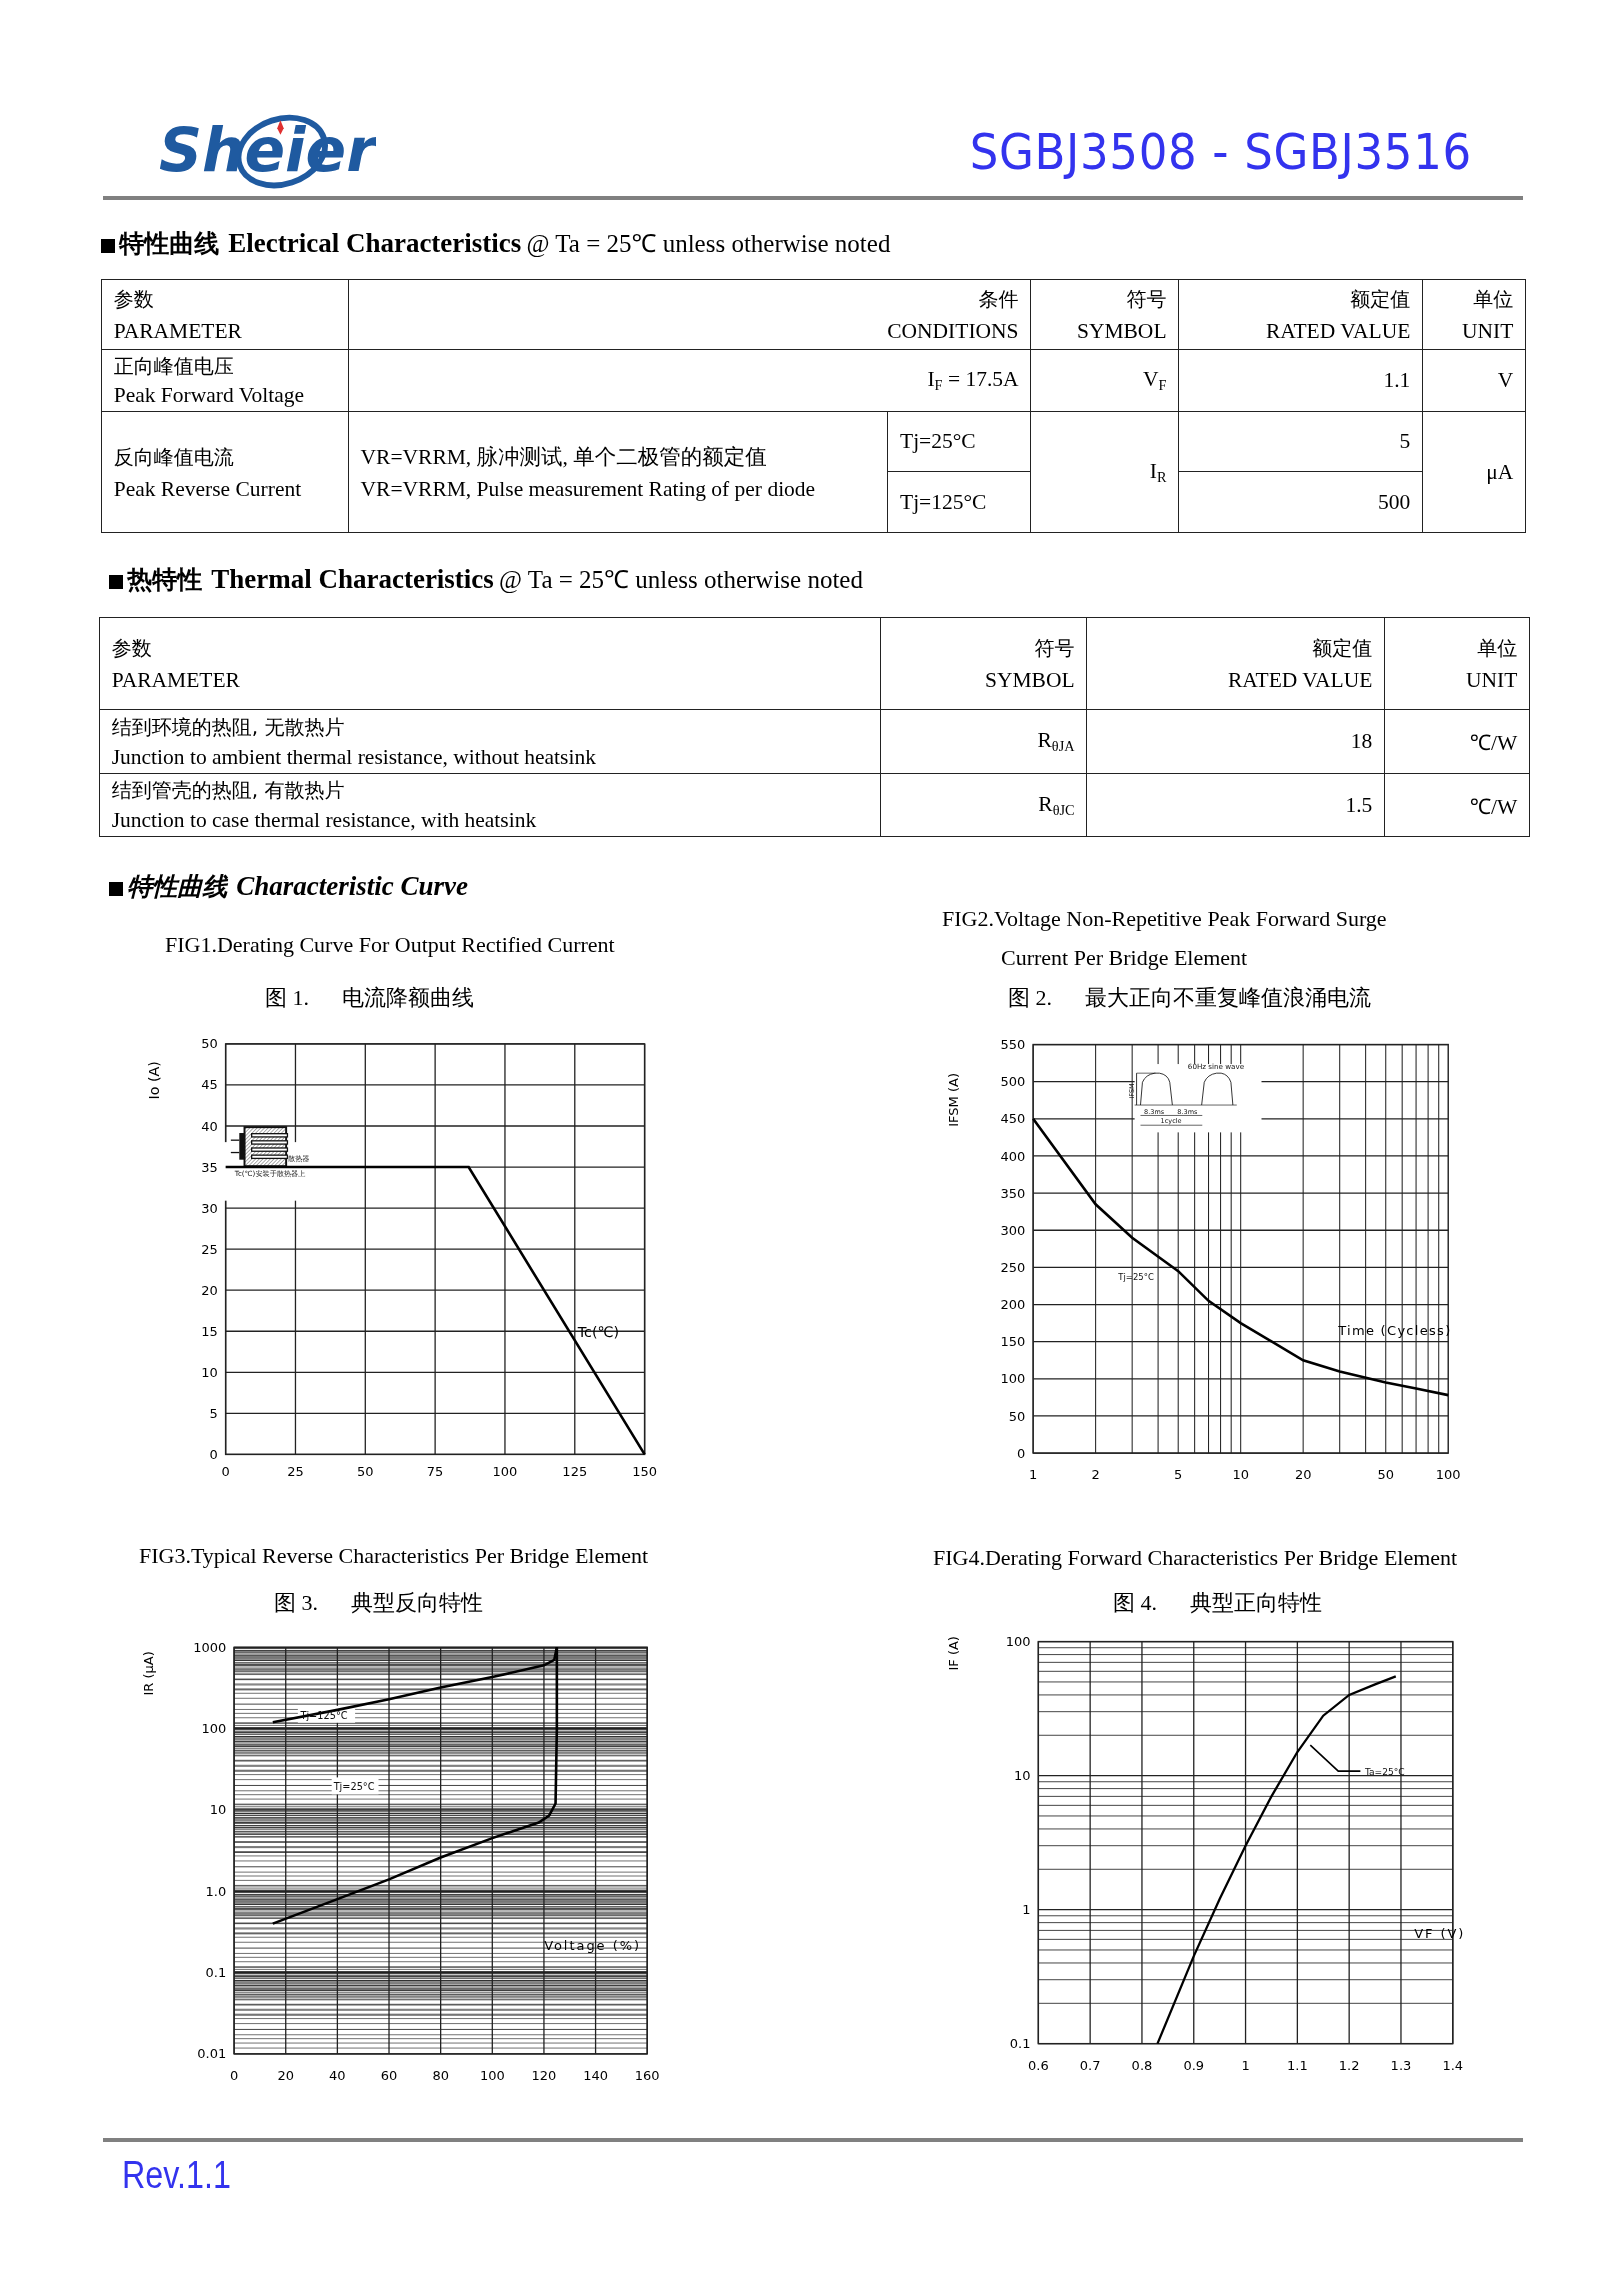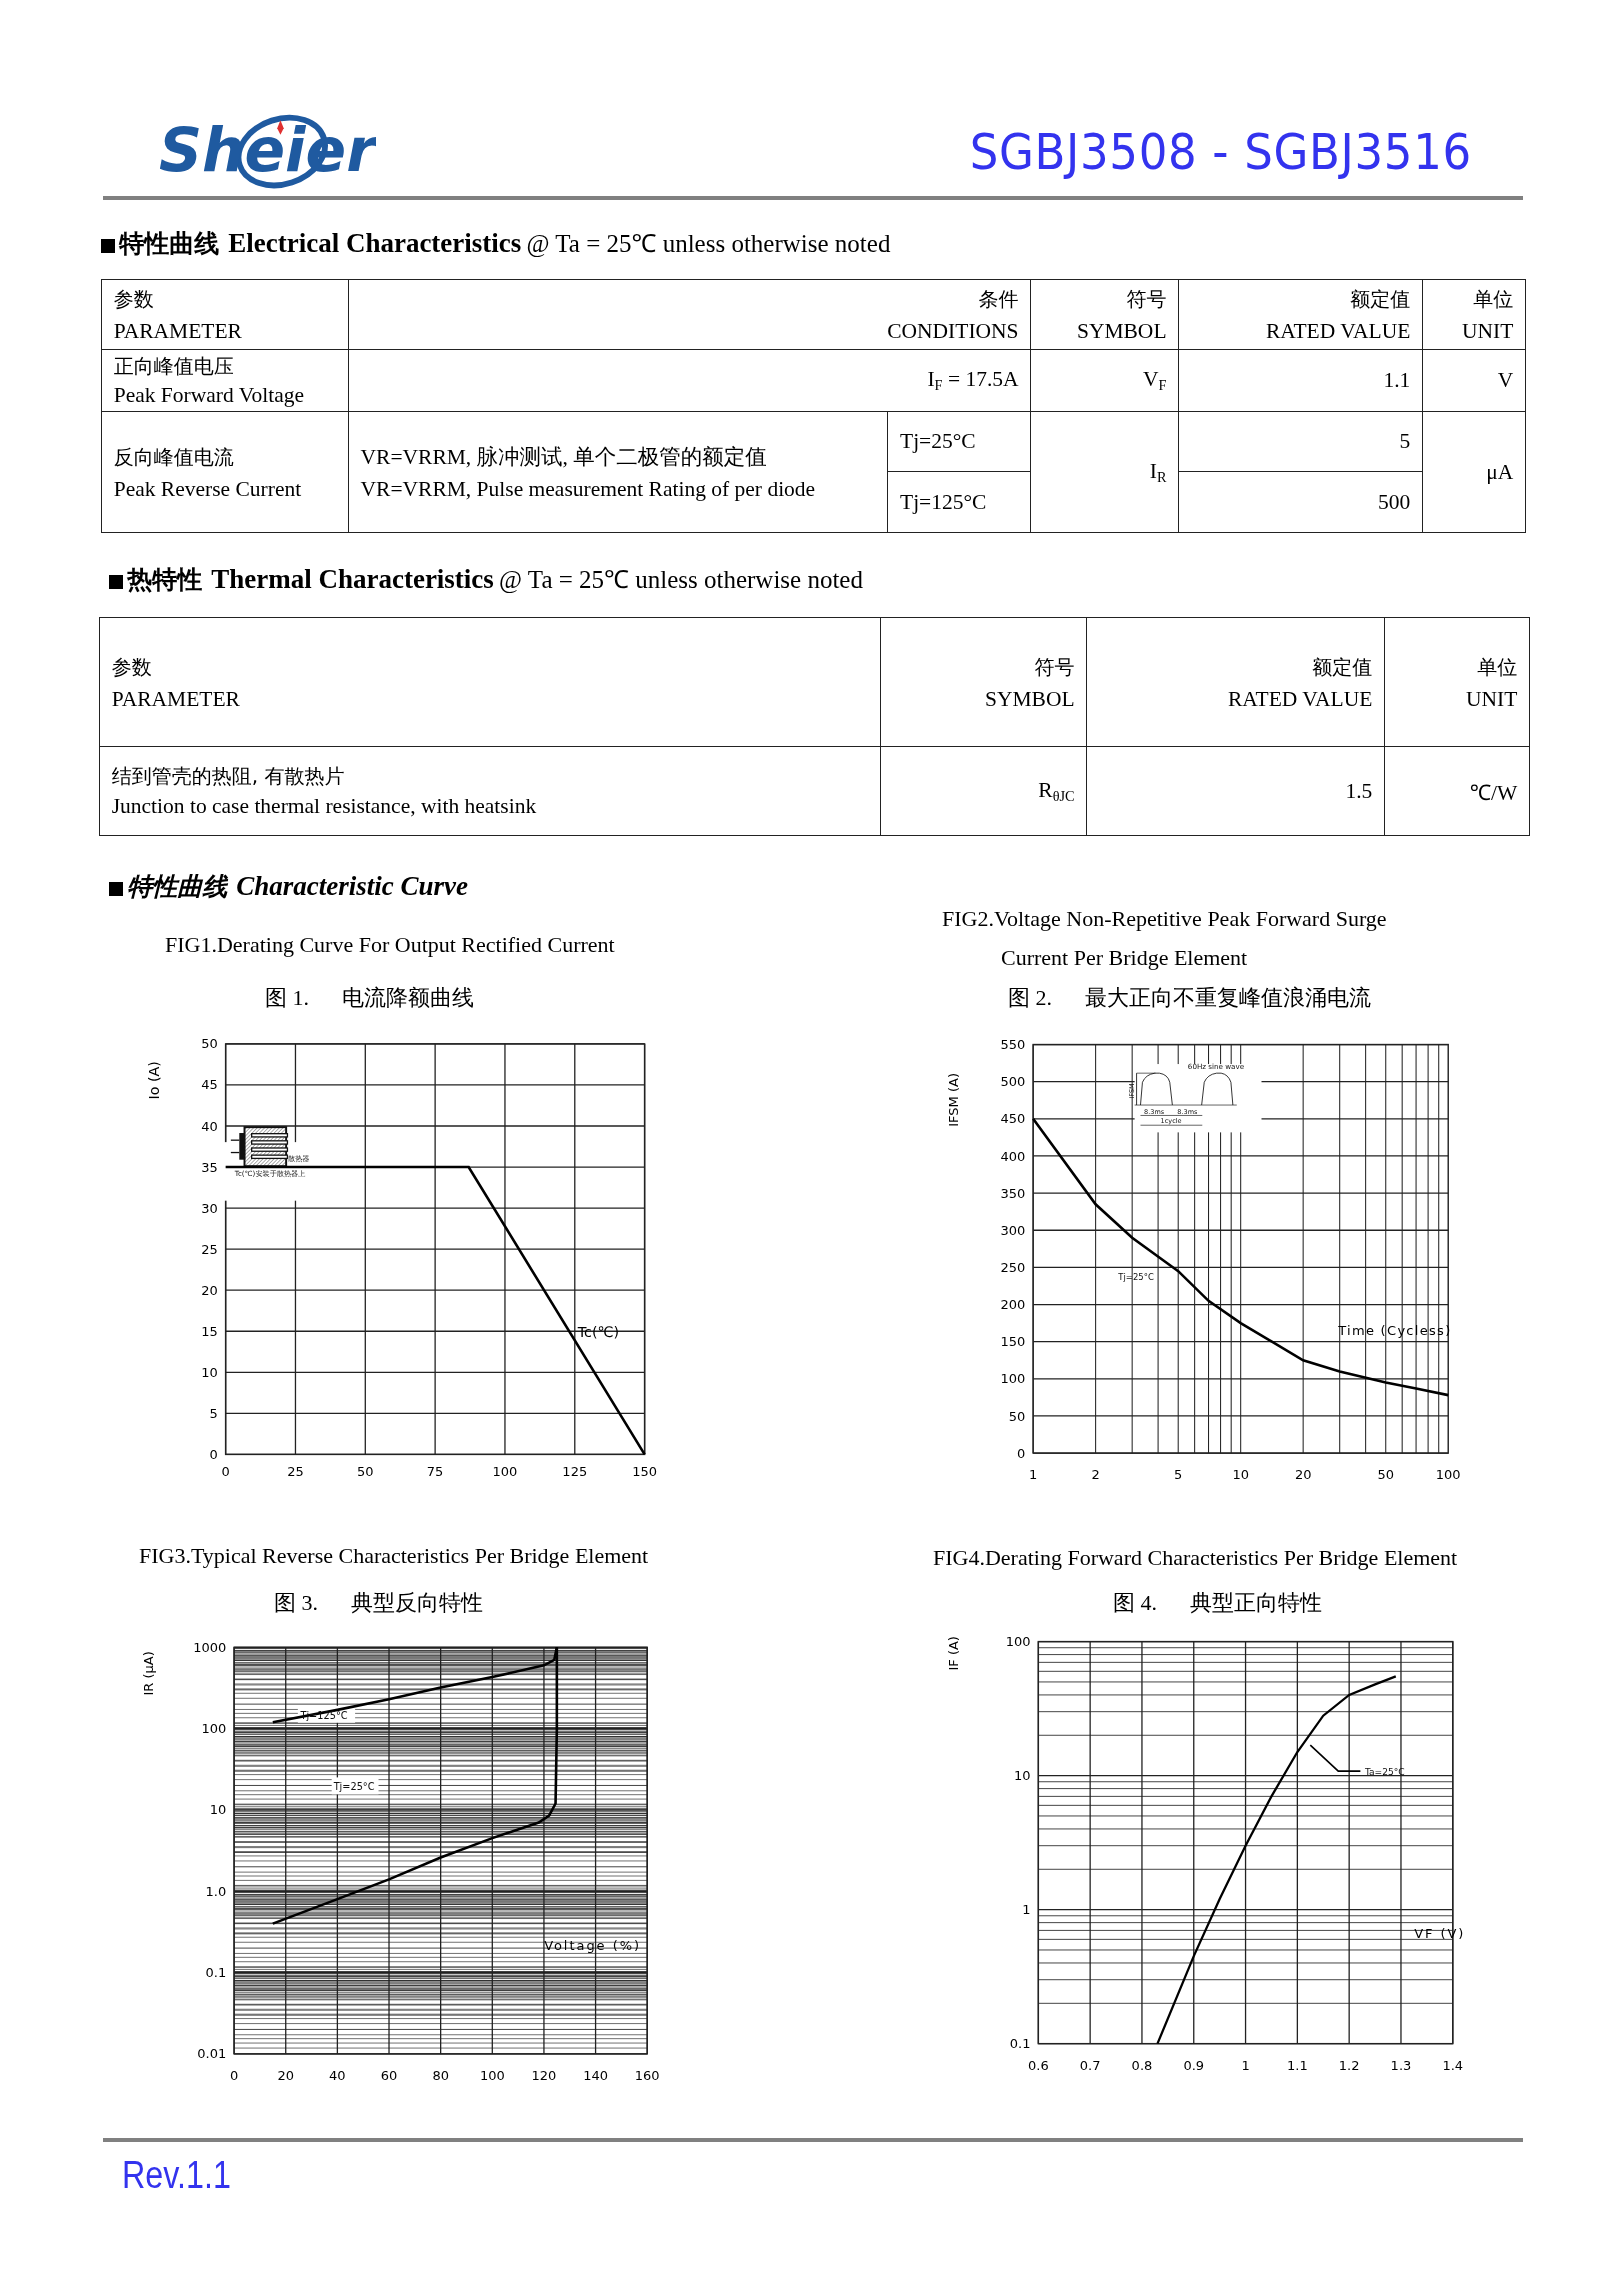--- a/index.html
+++ b/index.html
@@ -127,20 +127,29 @@
           <span class="en">SYMBOL</span>
         </td>
     <td class="c">
           <span class="cn">额定值</span>
           <span class="en">RATED VALUE</span>
         </td>
     <td class="c">
           <span class="cn">单位</span>
           <span class="en">UNIT</span>
         </td>
+  </tr>
+  <tr style="height:64px">
+    <td>
+          <span class="cn" style="line-height:30px">结到环境的热阻, 无散热片</span>
+          <span class="en" style="line-height:30px">Junction to ambient thermal resistance, without heatsink</span>
+        </td>
+    <td class="c"><span>R</span><sub>θJA</sub></td>
+    <td class="c">18</td>
+    <td class="c">℃/W</td>
   </tr>
   <tr style="height:63px">
     <td>
           <span class="cn" style="line-height:30px">结到管壳的热阻, 有散热片</span>
           <span class="en" style="line-height:30px">Junction to case thermal resistance, with heatsink</span>
         </td>
     <td class="c"><span>R</span><sub>θJC</sub></td>
     <td class="c">1.5</td>
     <td class="c">℃/W</td>
   </tr>

